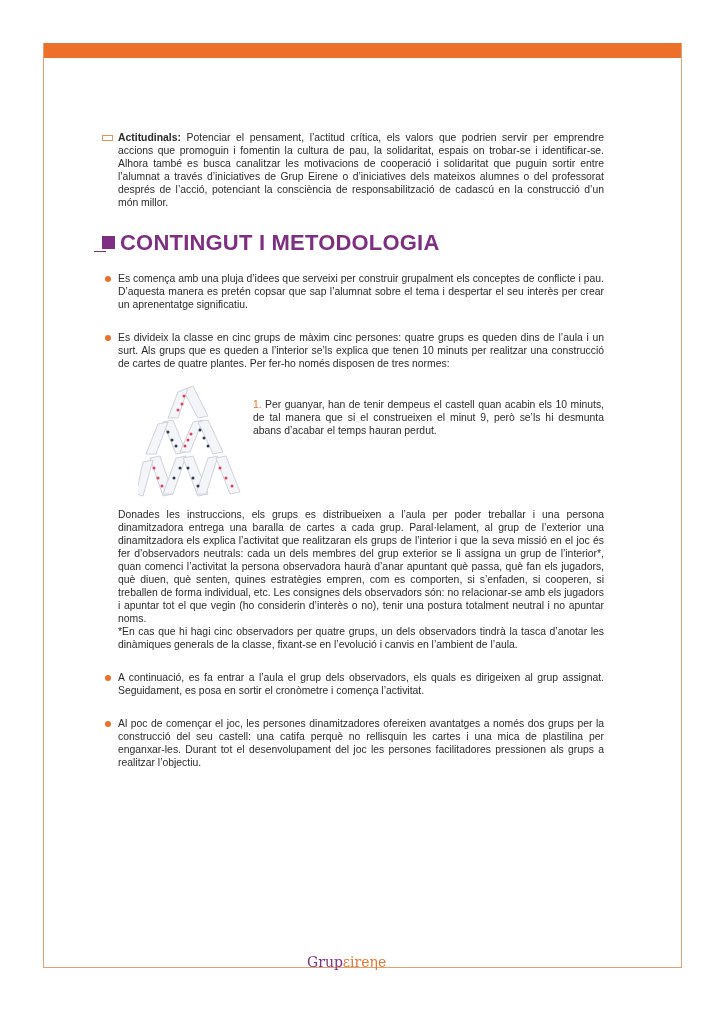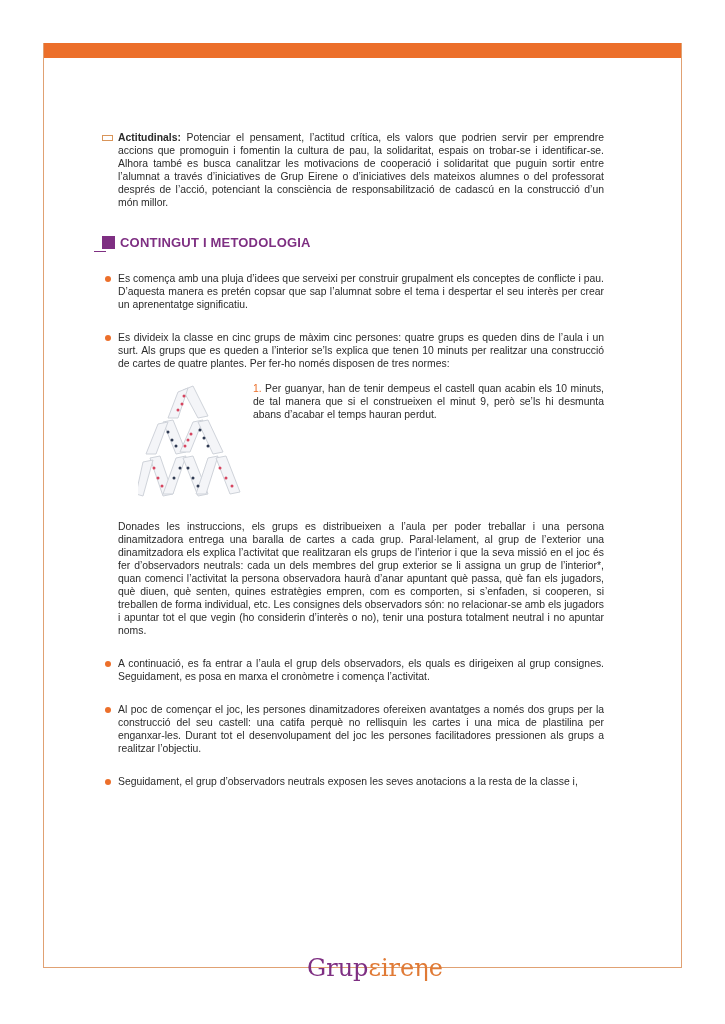--- a/index.html
+++ b/index.html
@@ -13,36 +13,36 @@
   .content { position: absolute; left: 102px; top: 131px; width: 502px; font-size: 10.4px; line-height: 13px; }
 
   .attitude { position: relative; padding-left: 16px; text-align: justify; }
   .attitude .box-icon { position: absolute; left: 0; top: 4px; width: 11px; height: 6px;
                         border: 1.3px solid #d9955a; box-sizing: border-box; }
   .attitude b { font-weight: bold; color: #2b2b2b; }
 
   .section-title { position: relative; margin-top: 23px; height: 20px; display: flex; align-items: center; }
   .section-title .rule { position: absolute; left: -8px; top: 19px; width: 12px; height: 1px; background: #7e2f82; }
   .section-title .square { width: 13px; height: 13px; background: #7e2f82; margin-left: 0; margin-right: 5px; }
-  .section-title .title { font-size: 13px; font-weight: bold; color: #7e2f82; letter-spacing: 0.2px; }
+  .section-title .title { font-size: 22px; font-weight: bold; color: #7e2f82; letter-spacing: 0.2px; }
 
   .bullet { position: relative; padding-left: 16px; text-align: justify; margin-top: 20px; }
   .bullet .dot { position: absolute; left: 3px; top: 4px; width: 6px; height: 6px; border-radius: 50%; background: #ec6f2a; }
 
   .rules-block { position: relative; height: 126px; margin-top: 12px; }
   .cards-img { position: absolute; left: 36px; top: 0px; width: 110px; height: 120px; }
-  .rules { position: absolute; left: 151px; top: 0; width: 351px; }
+  .rules { position: absolute; left: 151px; top: 16px; width: 351px; }
   .rule-item { text-align: justify; margin-bottom: 11px; }
   .rule-item .num { color: #ec6f2a; }
 
-  .para { padding-left: 16px; text-align: justify; margin-top: 12px; }
+  .para { padding-left: 16px; text-align: justify; }
 
   .footer-line-l { position: absolute; left: 43px; top: 967px; width: 253px; height: 1px; background: #e0a173; }
   .footer-line-r { position: absolute; left: 432px; top: 967px; width: 250px; height: 1px; background: #e0a173; }
-  .logo { position: absolute; left: 307px; top: 954px; font-family: "DejaVu Serif", serif; font-size: 24px; }
+  .logo { position: absolute; left: 307px; top: 954px; font-family: "DejaVu Serif", serif; font-size: 14px; }
   .logo .grup { color: #7e2f82; }
   .logo .eirene { color: #e07a35; }
 </style>
 </head>
 <body>
 
 <div class="top-bar"></div>
 <div class="frame"></div>
 
 <div class="content">
@@ -114,36 +114,33 @@
     </svg>
     <div class="rules">
       <div class="rule-item">
         <span class="num">1.</span><span> Per guanyar, han de tenir dempeus el castell quan acabin els 10 minuts, de tal manera que si el construeixen el minut 9, però se’ls hi desmunta abans d’acabar el temps hauran perdut.</span>
       </div>
     </div>
   </div>
 
   <div class="para">Donades les instruccions, els grups es distribueixen a l’aula per poder treballar i una persona dinamitzadora entrega una baralla de cartes a cada grup. Paral·lelament, al grup de l’exterior una dinamitzadora els explica l’activitat que realitzaran els grups de l’interior i que la seva missió en el joc és fer d’observadors neutrals: cada un dels membres del grup exterior se li assigna un grup de l’interior*, quan comenci l’activitat la persona observadora haurà d’anar apuntant què passa, què fan els jugadors, què diuen, què senten, quines estratègies empren, com es comporten, si s’enfaden, si cooperen, si treballen de forma individual, etc. Les consignes dels observadors són: no relacionar-se amb els jugadors i apuntar tot el que vegin (ho considerin d’interès o no), tenir una postura totalment neutral i no apuntar noms.</div>
 
+  <div class="para">*En cas que hi hagi cinc observadors per quatre grups, un dels observadors tindrà la tasca d’anotar les dinàmiques generals de la classe, fixant-se en l’evolució i canvis en l’ambient de l’aula.</div>
 
   <div class="bullet">
     <span class="dot"></span>
-    <span>A continuació, es fa entrar a l’aula el grup dels observadors, els quals es dirigeixen al grup consignes. Seguidament, es posa en marxa el cronòmetre i comença l’activitat.</span>
+    <span>A continuació, es fa entrar a l’aula el grup dels observadors, els quals es dirigeixen al grup assignat. Seguidament, es posa en sortir el cronòmetre i comença l’activitat.</span>
   </div>
 
   <div class="bullet">
     <span class="dot"></span>
     <span>Al poc de començar el joc, les persones dinamitzadores ofereixen avantatges a només dos grups per la construcció del seu castell: una catifa perquè no rellisquin les cartes i una mica de plastilina per enganxar-les. Durant tot el desenvolupament del joc les persones facilitadores pressionen als grups a realitzar l’objectiu.</span>
   </div>
 
 
-  <div class="bullet">
-    <span class="dot"></span>
-    <span>Seguidament, el grup d’observadors neutrals exposen les seves anotacions a la resta de la classe i,</span>
-  </div>
 
 </div>
 
 <div class="footer-line-l"></div>
 <div class="footer-line-r"></div>
 <div class="logo">
   <span class="grup">Grup</span><span class="eirene">εireηe</span>
 </div>
 
 </body></html>

